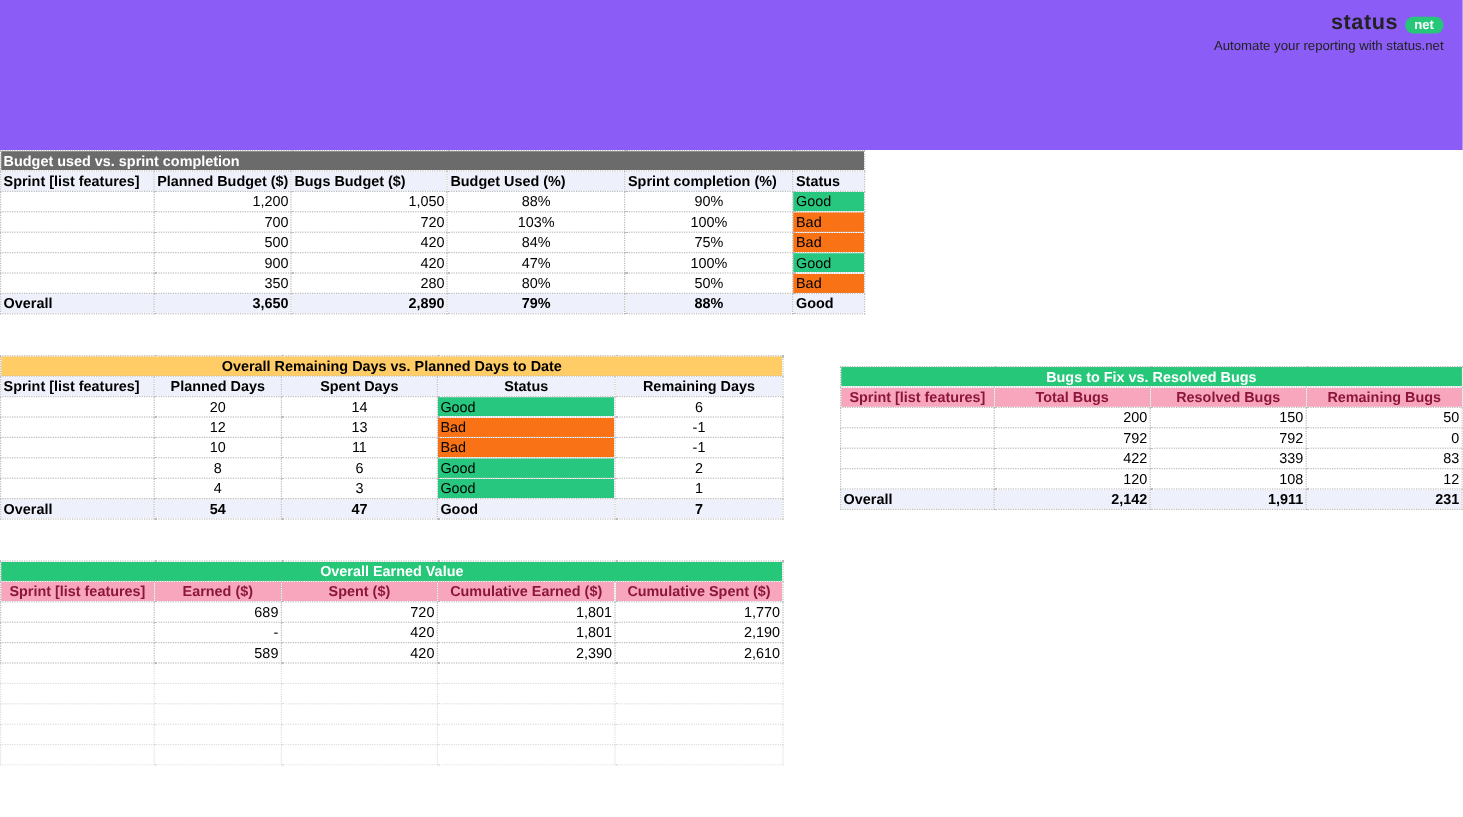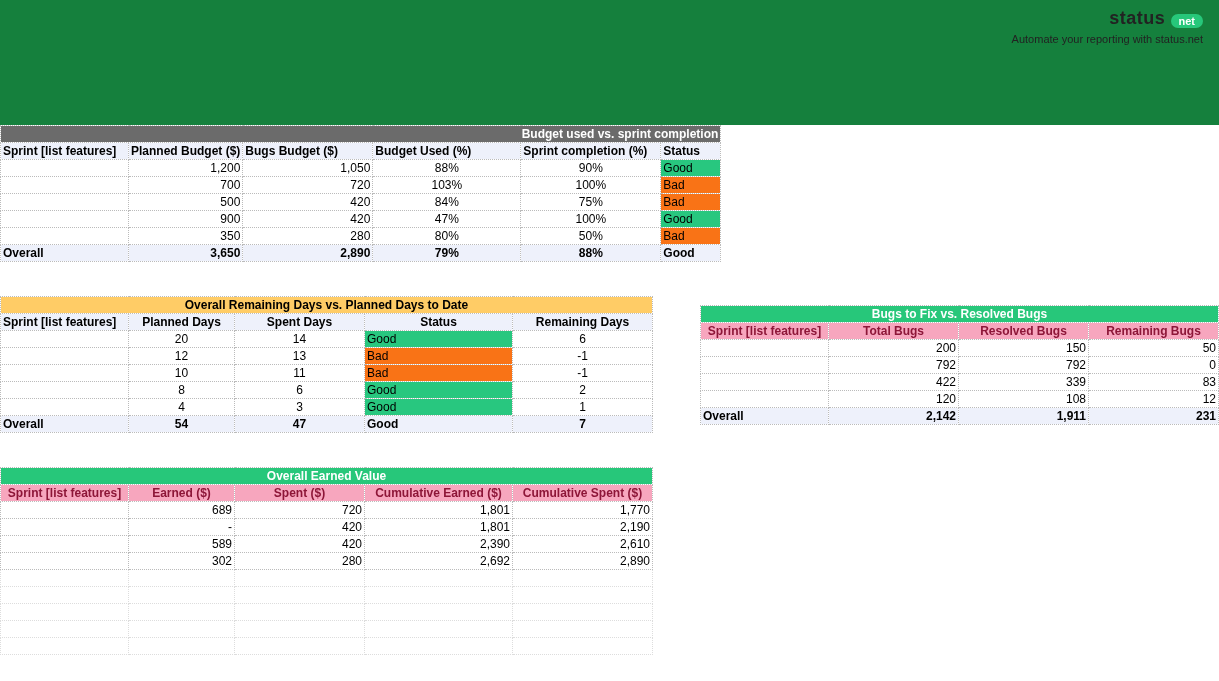--- a/index.html
+++ b/index.html
@@ -1,27 +1,27 @@
 <!DOCTYPE html>
 <html><head>
 <meta charset="utf-8">
 <style>
   * { box-sizing: border-box; margin: 0; padding: 0; }
   body { font-family: Arial, sans-serif; font-size: 12px; background: #fff; width: 1219px; }
-  .top-banner { background: #15803d; height: 125px; position: relative; }
+  .top-banner { background: #8b5cf6; height: 125px; position: relative; }
   .logo { position:absolute; top:8px; right:16px; text-align:right; }
   .logo .brand { font-weight:700; font-size:18px; color:#222; letter-spacing:0.5px; }
   .logo .pill { display:inline-block; background:#27c77a; color:#fff; border-radius:10px; padding:1px 8px; font-size:11px; font-weight:700; margin-left:2px; vertical-align:middle;}
   .logo .tagline { font-size:11px; color:#222; margin-top:4px; }
 
   .sheet { position:relative; }
   .grid { border-collapse:collapse; table-layout:fixed; }
   .grid td, .grid th { border:1px dotted #bbb; height:17px; padding:0 2px; overflow:hidden; white-space:nowrap; font-size:12px; vertical-align:middle; }
 
-  .title-dark { background:#6b6b6b; color:#fff; font-weight:700; text-align:right; }
+  .title-dark { background:#6b6b6b; color:#fff; font-weight:700; text-align:left; }
   .title-amber { background:#ffcc66; color:#000; font-weight:700; text-align:center; }
   .title-green { background:#27c77a; color:#fff; font-weight:700; text-align:center; }
   .hdr-pink td, .hdr-pink th { background:#f7a6be; color:#8d1638; font-weight:700; text-align:center; }
   .hdr-plain th { background:#eef1fb; font-weight:700; }
   .overall-row td { background:#eef1fb; font-weight:700; }
 
   .num { text-align:right; }
   .ctr { text-align:center; }
   .lft { text-align:left; }
 
@@ -299,27 +299,20 @@
           <td class="num">1,801</td>
           <td class="num">2,190</td>
         </tr>
         <tr>
           <td class="lft"></td>
           <td class="num">589</td>
           <td class="num">420</td>
           <td class="num">2,390</td>
           <td class="num">2,610</td>
         </tr>
-        <tr>
-          <td class="lft"></td>
-          <td class="num">302</td>
-          <td class="num">280</td>
-          <td class="num">2,692</td>
-          <td class="num">2,890</td>
-        </tr>
       </tbody>
   <tbody>
         <tr class="filler">
           <td></td>
           <td></td>
           <td></td>
           <td></td>
           <td></td>
         </tr>
   <tr class="filler">

